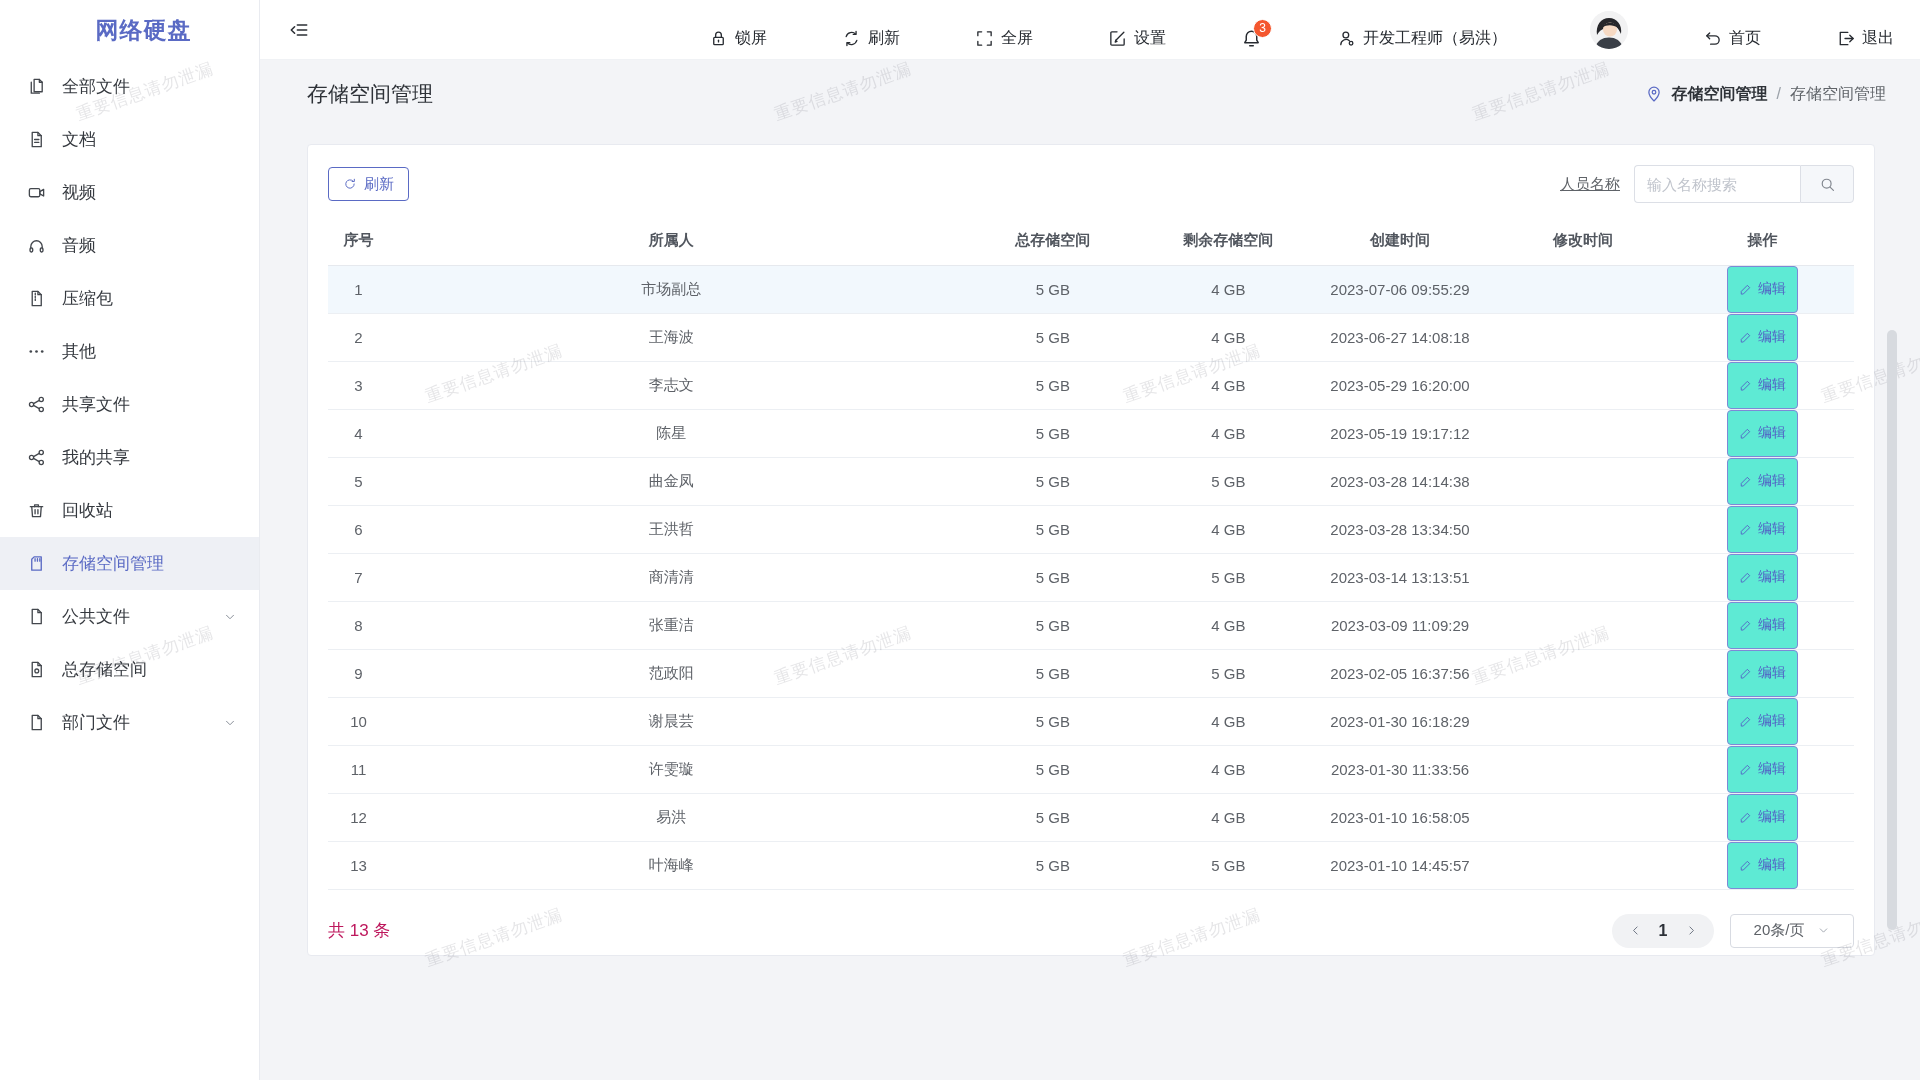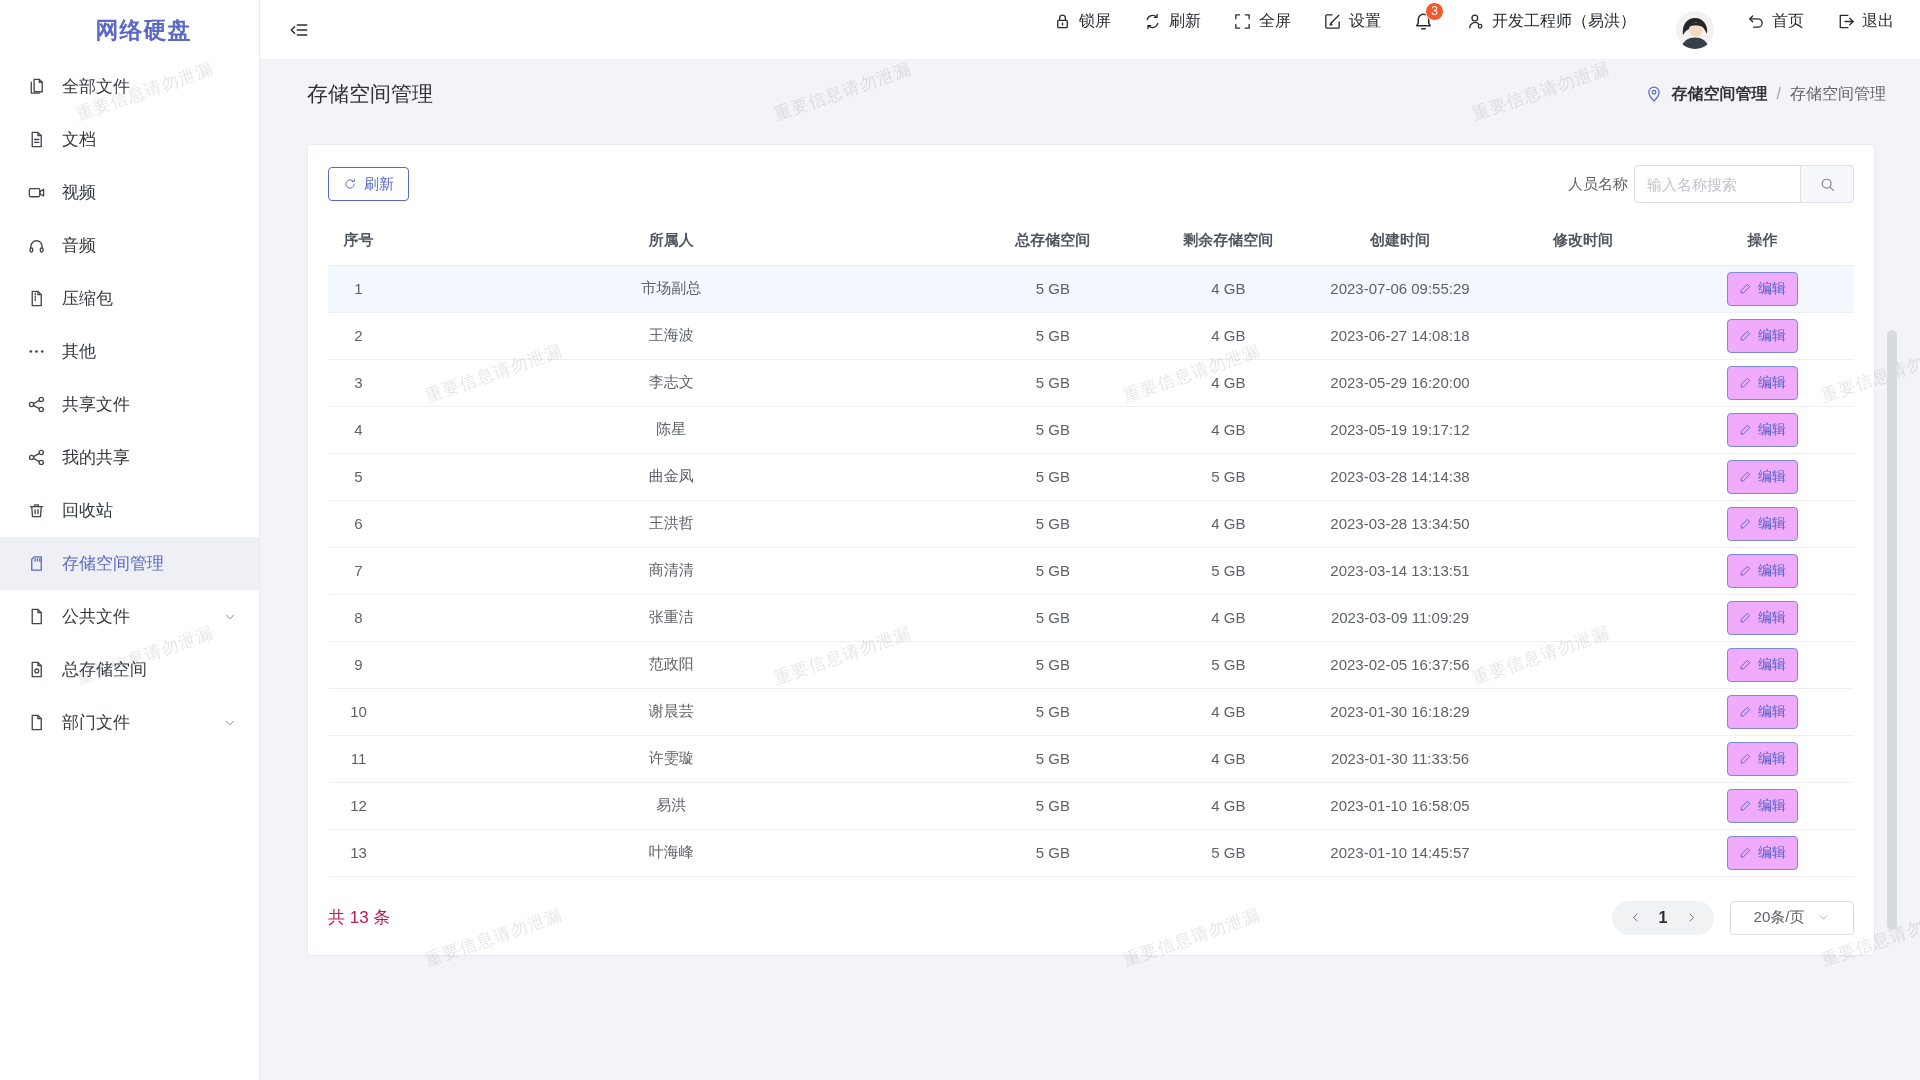--- a/index.html
+++ b/index.html
@@ -23,21 +23,21 @@
   .nav-arrow svg { width:14px; height:14px; }
   .nav-item.active { background:#eef0f5; color:#5a6ac4; }
   .nav-item.active .nav-icon { color:#5a6ac4; }
 
   
   .main { position:absolute; left:260px; top:0; right:0; bottom:0; }
   .topbar { position:absolute; top:0; left:0; right:0; height:60px; background:#fff;
             border-bottom:1px solid #f0f2f5; display:flex; align-items:center; padding:0 26px 0 28px; }
   .collapse { color:#2b2f35; display:flex; cursor:pointer; }
   .collapse svg { width:22px; height:22px; }
-  .tb-right { margin-left:auto; display:flex; align-items:flex-start; }
+  .tb-right { margin-left:auto; display:flex; align-items:flex-end;gap:43px; }
   .tb-action { display:flex; align-items:center; gap:7px; font-size:16px; color:#272b31;
                margin-left:32px; cursor:pointer; white-space:nowrap; }
   .tb-action svg { width:19px; height:19px; }
   .tb-bell { position:relative; margin-left:32px; cursor:pointer; color:#272b31; display:flex; }
   .tb-bell svg { width:21px; height:21px; }
   .badge { position:absolute; top:-9px; left:12px; background:#f4572e; color:#fff; font-size:12px;
            min-width:19px; height:19px; border-radius:10px; display:flex; align-items:center;
            justify-content:center; padding:0 4px; border:1px solid #fff; }
   .avatar { width:38px; height:38px; border-radius:50%; overflow:hidden; margin-left:40px;
             flex:0 0 auto; cursor:pointer; background:#f4f4f5; }
@@ -56,37 +56,37 @@
   
   .content { position:absolute; top:128px; left:0; right:0; bottom:0; }
   .card { position:absolute; left:47px; top:16px; width:1568px; height:812px; background:#fff;
           border:1px solid #e8eaf0; border-radius:4px; padding:20px; }
   .toolbar { display:flex; align-items:center; height:38px; margin-bottom:14px; }
   .btn-refresh { display:inline-flex; align-items:center; gap:7px; padding:0 14px; height:34px;
                  border:1px solid #5a6ac4; color:#5a6ac4; background:#fff; border-radius:4px;
                  font-size:15px; cursor:pointer; }
   .btn-refresh svg { width:14px; height:14px; }
   .search-group { margin-left:auto; display:flex; align-items:center; }
-  .search-label { font-size:15px; color:#5f6368; margin-right:6px; }
+  .search-label { font-size:15px; color:#5f6368; margin-right:14px;text-decoration:underline; }
   .search-input { width:166px; height:38px; border:1px solid #dcdfe6; border-right:none;
                   border-radius:4px 0 0 4px; padding:0 12px; font-size:15px; color:#333; outline:none; }
   .search-input::placeholder { color:#c0c4cc; }
   .search-btn { width:54px; height:38px; background:#f5f7fa; border:1px solid #dcdfe6;
                 border-radius:0 4px 4px 0; display:flex; align-items:center; justify-content:center;
                 color:#82878f; cursor:pointer; }
   .search-btn svg { width:17px; height:17px; }
 
   table { width:100%; border-collapse:collapse; table-layout:fixed; }
   thead th { height:48px; font-size:15px; font-weight:700; color:#51565e;
              border-bottom:1px solid #e6e9ee; text-align:center; padding:0; }
   tbody td { height:47px; border-bottom:1px solid #eceff3; font-size:15px; color:#5e6268;
              text-align:center; padding:0; overflow:hidden; white-space:nowrap; }
   tbody tr:first-of-type { background:#f2f8fd; }
-  .edit-btn { display:inline-flex; align-items:center; gap:6px; height:34px; padding:0 11px;
-              border:1px solid #7d89d6; color:#5261c5; background:#f0abfc; border-radius:4px;
+  .edit-btn { display:inline-flex; align-items:center; gap:6px; height:47px; padding:0 11px;
+              border:1px solid #7d89d6; color:#5261c5; background:#5eead4; border-radius:4px;
               font-size:14px; cursor:pointer; }
   .edit-btn svg { width:13px; height:13px; }
 
   .table-footer { display:flex; align-items:center; margin-top:24px; }
   .total-text { font-size:17px; color:#be185d; }
   .pager { margin-left:auto; display:flex; align-items:center; }
   .pager-pill { display:flex; align-items:center; height:34px; background:#f1f2f4;
                 border-radius:17px; padding:0 10px; }
   .pg-arrow { width:26px; display:flex; justify-content:center; color:#626a78; cursor:pointer; }
   .pg-arrow svg { width:13px; height:13px; }

